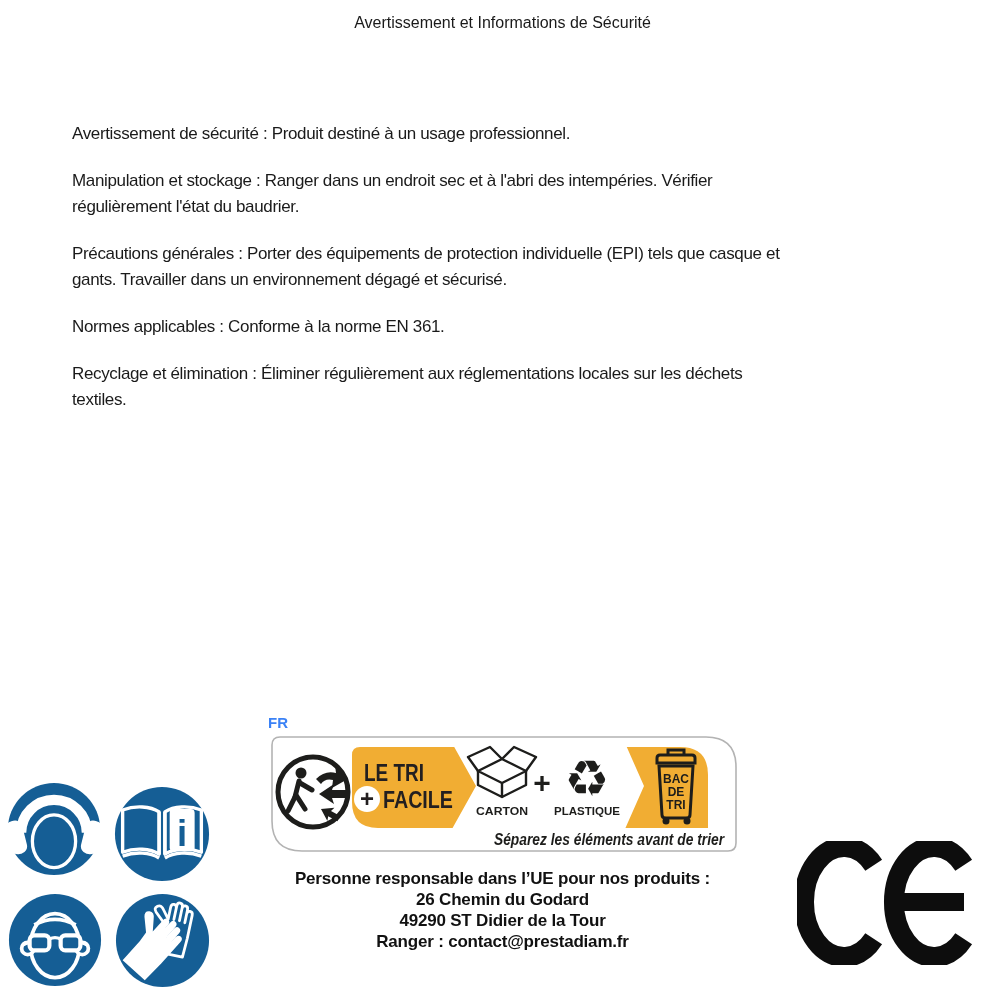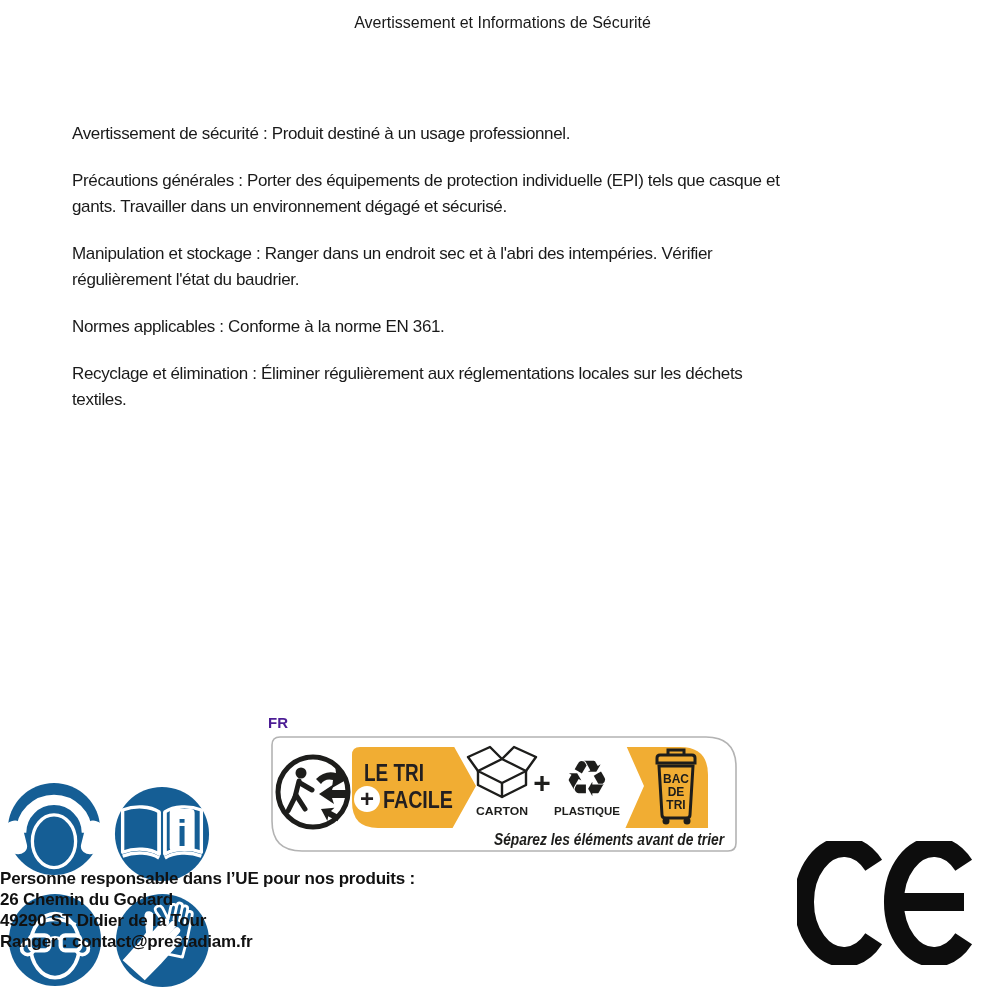--- a/index.html
+++ b/index.html
@@ -3,42 +3,42 @@
 <meta charset="utf-8">
 <style>
   html,body{margin:0;padding:0;background:#fff;}
   .page{position:relative;width:1005px;height:1005px;background:#fff;overflow:hidden;
         font-family:"Liberation Sans",sans-serif;color:#1a1a1a;}
   .doc-title{position:absolute;top:14px;left:0;width:100%;text-align:center;
              font-size:16px;font-weight:normal;letter-spacing:0;}
   .body-text{position:absolute;left:72px;top:81px;width:900px;margin-top:40px;}
   .body-text p{margin:0 0 21px 0;font-size:17px;line-height:26px;letter-spacing:-0.35px;
                white-space:pre-line;}
-  .fr-code{position:absolute;left:268px;top:714px;font-size:15px;font-weight:bold;color:#4c1d95;}
+  .fr-code{position:absolute;left:268px;top:714px;font-size:15px;font-weight:bold;color:#3b82f6;}
   .infotri{position:absolute;left:266px;top:735px;}
   .pictos{position:absolute;left:0;top:0;}
   .picto{position:absolute;}
-  .contact{position:absolute;left:0;top:868px;width:1005px;text-align:left;
+  .contact{position:absolute;left:0;top:868px;width:1005px;text-align:center;
            font-size:17px;font-weight:bold;line-height:21px;letter-spacing:-0.2px;color:#111;}
   .ce{position:absolute;left:797px;top:841px;}
   svg text{font-family:"Liberation Sans",sans-serif;}
 </style>
 </head>
 <body>
 
 <div class="page">
 
   <div class="doc-title">Avertissement et Informations de Sécurité</div>
 
   <div class="body-text">
     <p>Avertissement de sécurité : Produit destiné à un usage professionnel.</p>
+    <p>Manipulation et stockage : Ranger dans un endroit sec et à l'abri des intempéries. Vérifier
+régulièrement l'état du baudrier.</p>
     <p>Précautions générales : Porter des équipements de protection individuelle (EPI) tels que casque et
 gants. Travailler dans un environnement dégagé et sécurisé.</p>
-    <p>Manipulation et stockage : Ranger dans un endroit sec et à l'abri des intempéries. Vérifier
-régulièrement l'état du baudrier.</p>
     <p>Normes applicables : Conforme à la norme EN 361.</p>
     <p>Recyclage et élimination : Éliminer régulièrement aux réglementations locales sur les déchets
 textiles.</p>
   </div>
 
   <div class="fr-code">FR</div>
 
   <svg class="infotri" width="472" height="118" viewBox="0 0 472 118">
 
     <path d="M14,2 H440 Q470,2 470,32 V108 Q470,116 462,116 H36 Q6,116 6,86 V10 Q6,2 14,2 Z" fill="#ffffff" stroke="#B3B3B3" stroke-width="1.6"></path>

